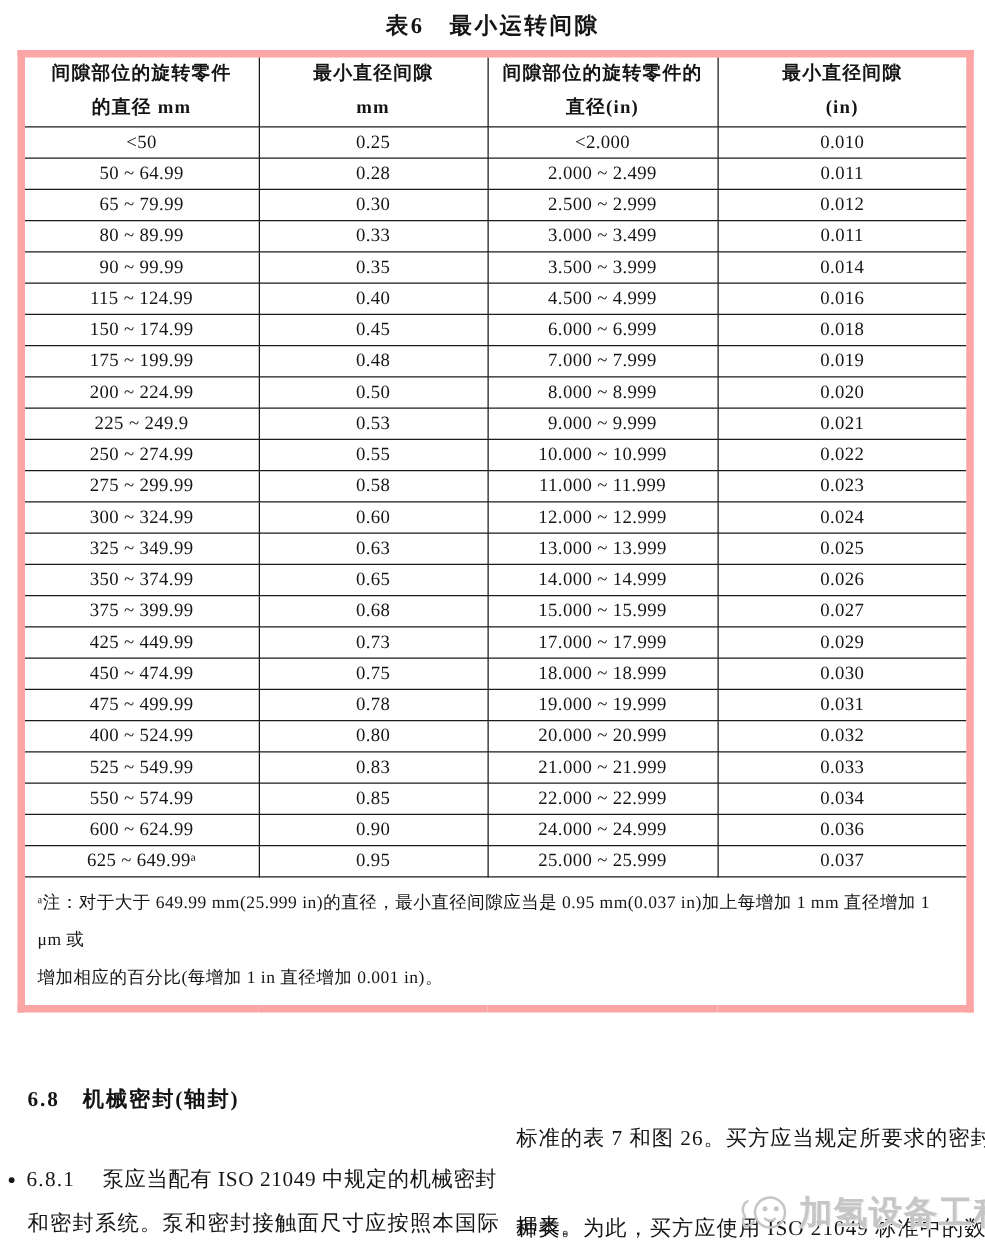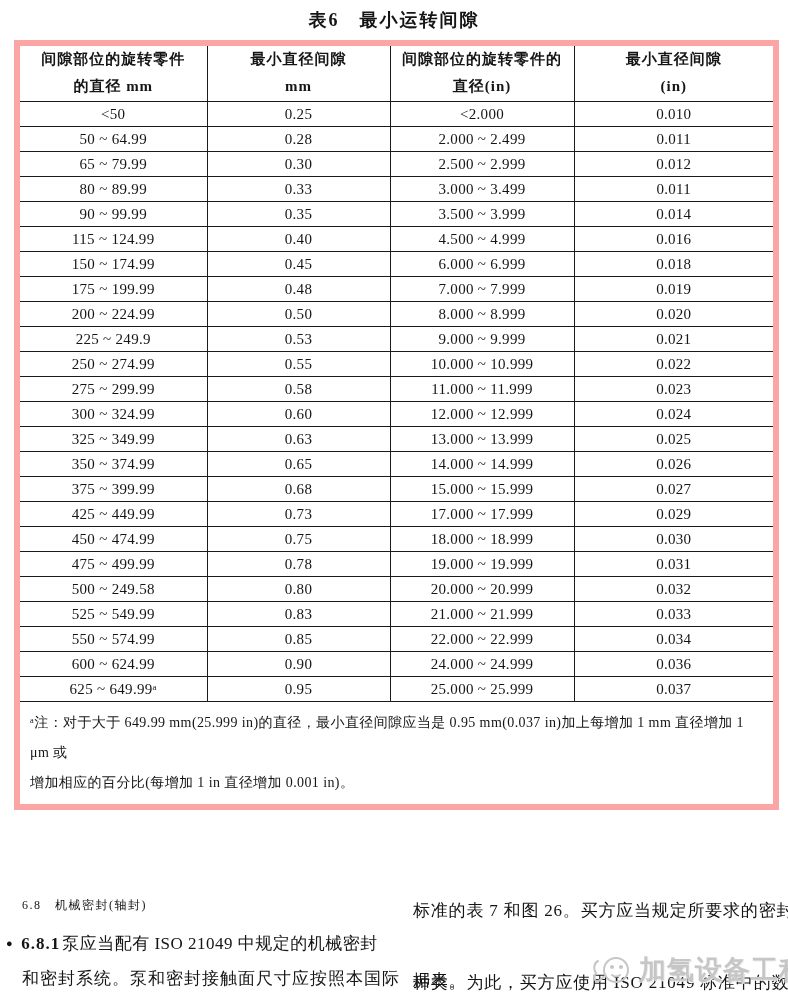--- a/index.html
+++ b/index.html
@@ -54,39 +54,39 @@
   .clearance-table td.footnote {
     height: 71px;
     text-align: left;
     padding: 6px 20px 6px 10px;
     font-size: 14px;
   }
   .clearance-table td.footnote div { line-height: 30px; letter-spacing: 0.4px; }
 
   .sec-heading {
     position: absolute;
-    left: 22px; top: 897px;
-    font-size: 12px;
-    font-weight: normal;
+    left: 22px; top: 868px;
+    font-size: 17px;
+    font-weight: bold;
     letter-spacing: 1.5px;
   }
   .para-first {
     position: absolute;
     left: 6px; top: 932px;
     width: 386px;
     font-size: 17px;
     letter-spacing: 0.5px;
     white-space: nowrap;
   }
   .para-first .bullet {
     font-size: 11px;
     vertical-align: 2px;
     margin-right: 8px;
   }
-  .para-first .clause { font-weight: bold; letter-spacing: 1px; margin-right: 2px; }
+  .para-first .clause { font-weight: normal; letter-spacing: 1px; margin-right: 22px; }
   .para-cont {
     position: absolute;
     left: 22px; top: 967px;
     font-size: 17px;
     letter-spacing: 1px;
     white-space: nowrap;
   }
   .rcol-line { 
     position: absolute;
     left: 413px;
@@ -259,21 +259,21 @@
           <td>18.000 ~ 18.999</td>
           <td>0.030</td>
         </tr>
         <tr>
           <td>475 ~ 499.99</td>
           <td>0.78</td>
           <td>19.000 ~ 19.999</td>
           <td>0.031</td>
         </tr>
         <tr>
-          <td>500 ~ 249.58</td>
+          <td>400 ~ 524.99</td>
           <td>0.80</td>
           <td>20.000 ~ 20.999</td>
           <td>0.032</td>
         </tr>
         <tr>
           <td>525 ~ 549.99</td>
           <td>0.83</td>
           <td>21.000 ~ 21.999</td>
           <td>0.033</td>
         </tr>

